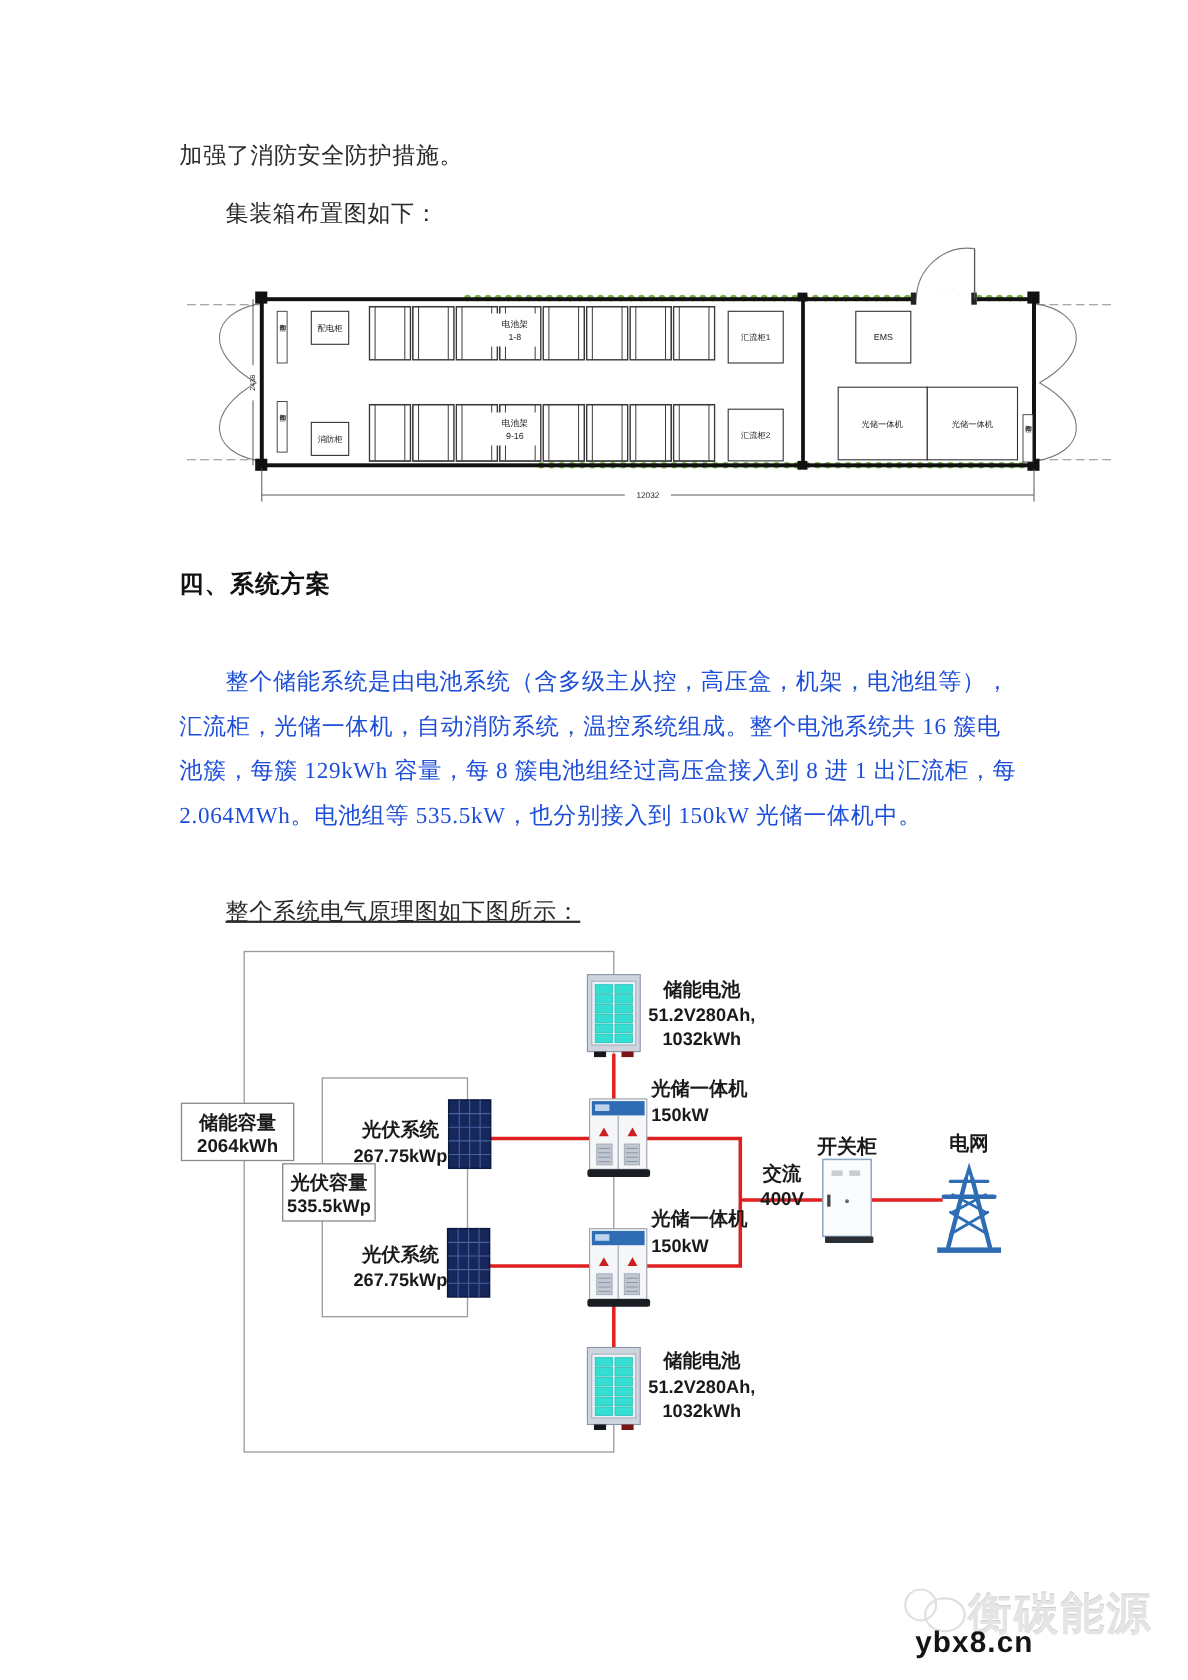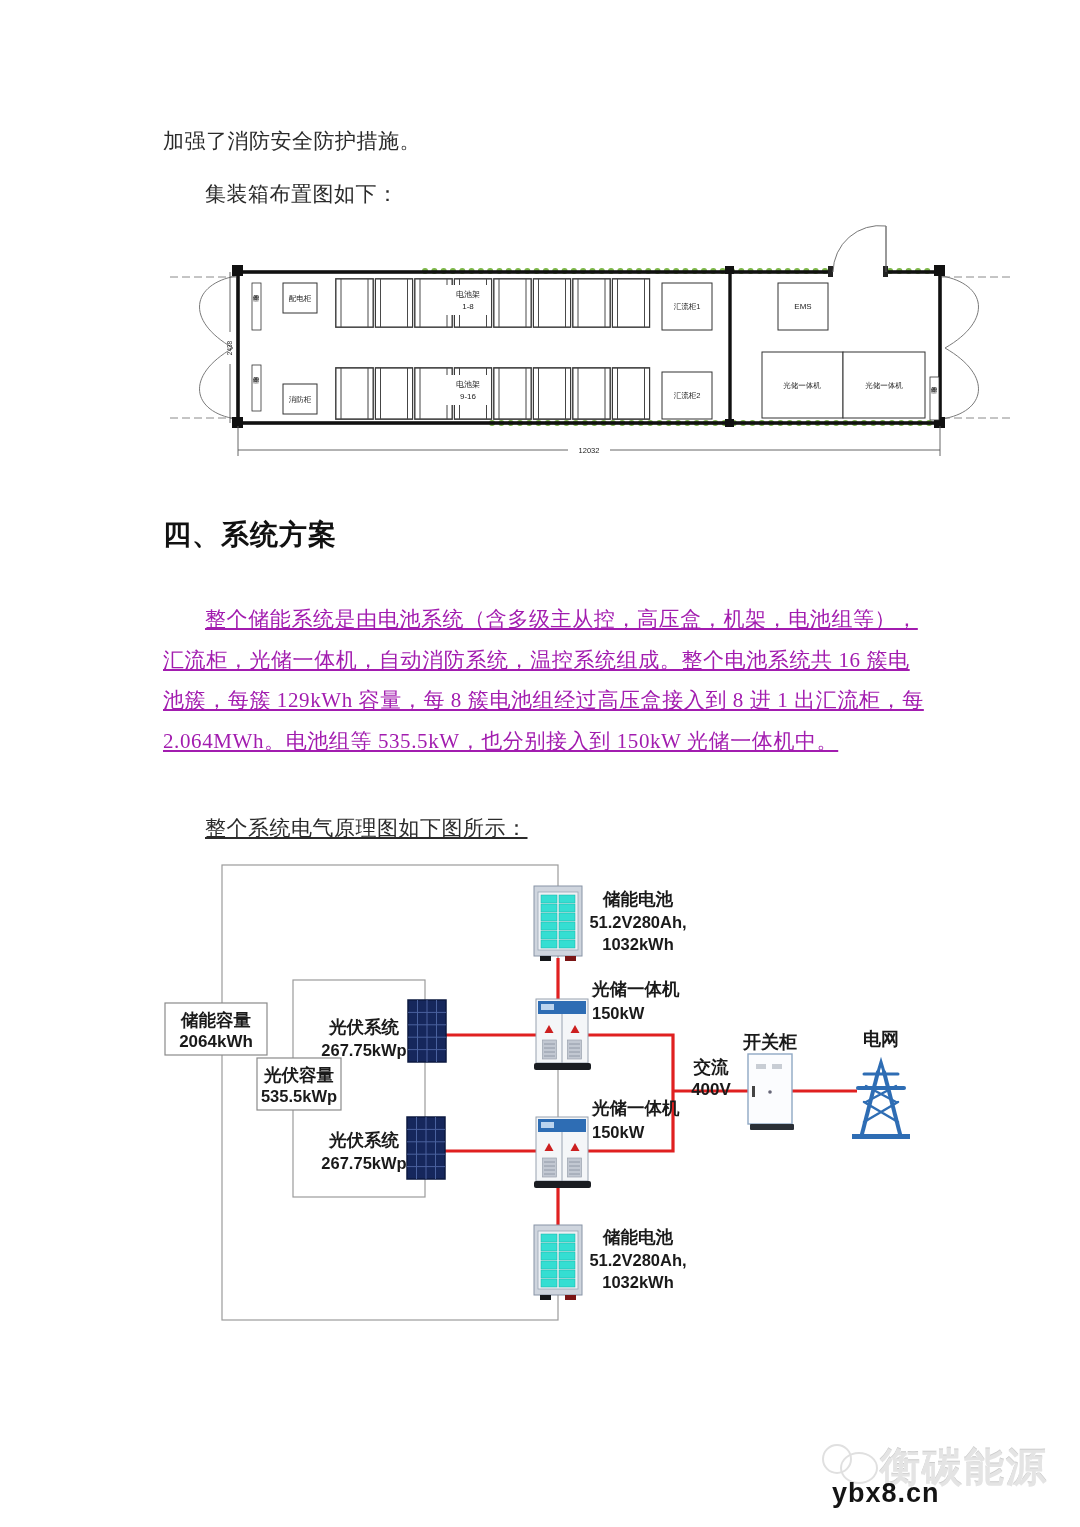--- a/index.html
+++ b/index.html
@@ -1,22 +1,22 @@
 <!DOCTYPE html>
 <html><head>
 <meta charset="utf-8">
 <style>
   html,body{margin:0;padding:0;background:#ffffff;}
   .page{position:relative;width:1080px;height:1520px;background:#ffffff;overflow:hidden;
         font-family:"Liberation Serif",serif;color:#222;border-radius:21px;}
   .bodytext{position:absolute;font-size:21px;color:#2b2b2b;letter-spacing:0.5px;white-space:nowrap;}
   .heading{position:absolute;font-family:"Liberation Sans",sans-serif;font-weight:bold;
-           font-size:28px;color:#111;letter-spacing:1px;text-align:right;}
+           font-size:22px;color:#111;letter-spacing:1px;text-align:right;}
   .bodypara{position:absolute;left:163px;top:605px;width:790px;}
-  .bodypara .line{height:40.5px;font-size:21px;color:#a21caf;letter-spacing:0.6px;white-space:nowrap;text-decoration:underline;}
+  .bodypara .line{height:40.5px;font-size:21px;color:#1d4ed8;letter-spacing:0.6px;white-space:nowrap;}
   svg text{font-family:"Liberation Sans",sans-serif;}
   .cadtext{font-family:"Liberation Sans",sans-serif;fill:#222;}
   .schemtext{font-weight:bold;fill:#1a1a1a;}
   .vtext{position:absolute;writing-mode:vertical-rl;text-orientation:upright;
          font-family:"Liberation Sans",sans-serif;font-size:6px;color:#333;letter-spacing:0px;line-height:1;}
   .wm{position:absolute;right:28px;top:1438px;width:230px;height:80px;}
   .wm-brand{position:absolute;left:58px;top:2px;font-family:"Liberation Sans",sans-serif;
             font-weight:bold;font-size:40px;color:#e4e4e4;letter-spacing:2px;
             text-shadow:0 1px 0 #ffffff,0 -1px 0 #cccccc;white-space:nowrap;}
   .wm-circles span{position:absolute;border:2px solid #e0e0e0;border-radius:50%;background:transparent;}

